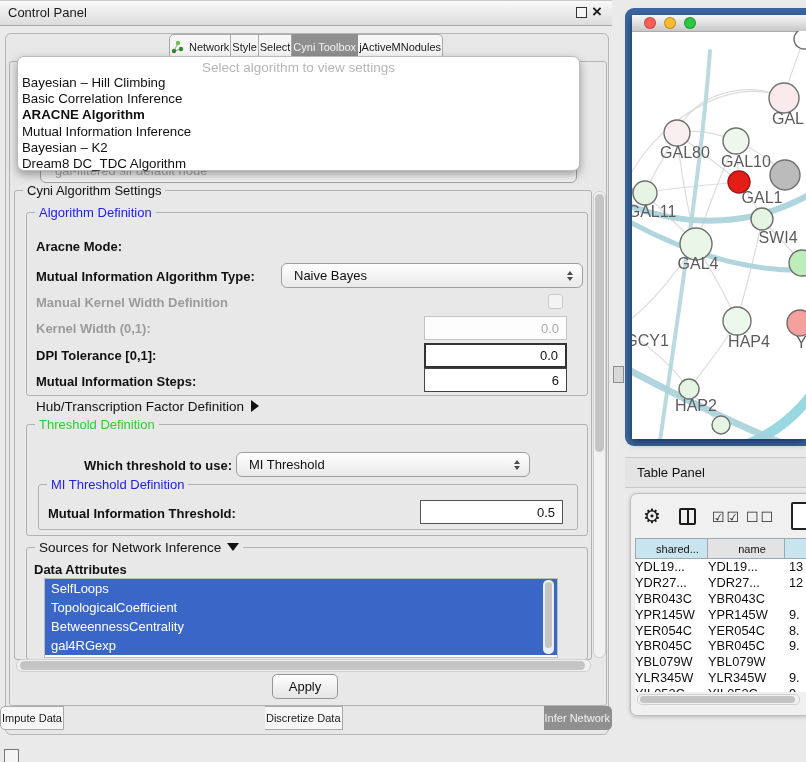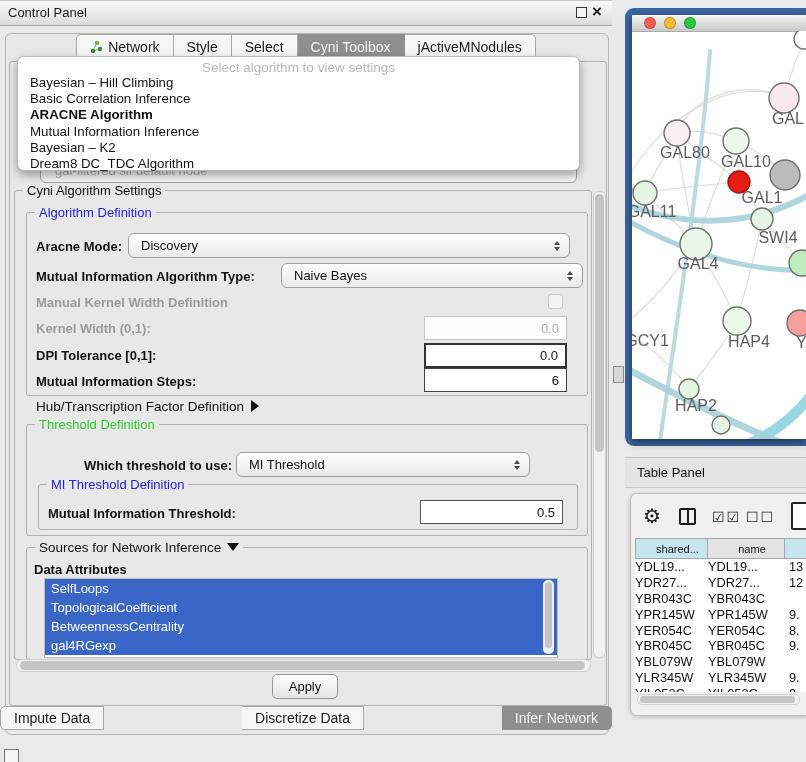--- a/index.html
+++ b/index.html
@@ -9,22 +9,22 @@
   
   .titlebar{left:0;top:7;width:612px;height:24px;
     background:linear-gradient(#F9F9F9,#DCDCDC);border-top:1px solid #C9C9C9;border-bottom:1px solid #A9A9A9;}
   .title-text{position:absolute;left:8px;top:4px;font-size:13px;color:#1A1A1A;}
   .float-icon{position:absolute;left:576px;top:6px;width:9px;height:9px;border:1.5px solid #333;background:#F5F5F5;}
   .close-icon{position:absolute;left:592px;top:0px;font-size:17px;font-weight:900;color:#1A1A1A;line-height:22px;}
   .outerpanel{left:5px;top:33px;width:602px;height:700px;border:1px solid #B5B5B5;border-radius:6px;background:#E7E7E7;}
   .innerpanel{left:9px;top:61px;width:596px;height:643px;border:1px solid #B3B3B3;border-radius:3px;background:#E8E8E8;}
   
   .tabbar{left:0;top:34px;width:612px;height:25px;display:flex;justify-content:center;align-items:stretch;}
-  .tab{display:flex;align-items:center;gap:5px;padding:0 13px;background:#F6F6F6;border:1px solid #A9A9A9;
-       border-left:none;font-size:14px;color:#1A1A1A;cursor:default;}
+  .tab{display:flex;align-items:center;gap:5px;padding:0 1px;background:#F6F6F6;border:1px solid #A9A9A9;
+       border-left:none;font-size:11px;color:#1A1A1A;cursor:default;}
   .tab:first-child{border-left:1px solid #A9A9A9;border-radius:5px 0 0 5px;}
   .tab:last-child{border-radius:0 5px 5px 0;}
   .tab.sel{background:#8F8F8F;color:#F2F2F2;border-color:#8F8F8F;}
   .tabicon{display:inline-flex;}
   
   .group{border:1px solid #B2B2B2;border-radius:3px;}
   .legend{position:absolute;top:-8px;left:8px;background:#E8E8E8;padding:0 4px;font-size:13px;white-space:nowrap;}
   .legend.blue{color:#2121E0;}
   .legend.green{color:#2FCB2F;text-align:right;}
   .lbl{position:absolute;font-weight:bold;font-size:13px;white-space:nowrap;}
@@ -45,21 +45,21 @@
   .scroll-track-v{background:#F1F1F1;border:1px solid #CFCFCF;border-radius:6px;}
   .scroll-thumb{position:absolute;background:#C4C4C4;border-radius:5px;}
   
   .apply-btn{left:272px;top:674px;width:64px;height:23px;border:1px solid #969696;border-radius:5px;
              background:linear-gradient(#FEFEFE,#E4E4E4);display:flex;align-items:center;justify-content:center;font-size:13px;}
   .btabs{left:0;top:706px;width:612px;height:24px;display:flex;justify-content:space-between;}
   
   .popup{left:17px;top:56px;width:563px;height:115px;background:#FFF;border:1px solid #BBB;border-radius:7px;
          box-shadow:0 4px 10px rgba(0,0,0,.35);z-index:20;padding-top:3px;box-sizing:border-box;}
   .dd-prompt{text-align:center;color:#B6B6B6;font-size:13.5px;height:15px;}
-  .dd-item{height:16.2px;line-height:16.2px;padding-left:12px;font-size:13.3px;white-space:nowrap;}
+  .dd-item{height:16.2px;line-height:16.2px;padding-left:4px;font-size:13.3px;white-space:nowrap;}
   .dd-item.bold{font-weight:bold;}
   .bg-combo{left:40px;top:157px;width:537px;height:26px;border:1px solid #A3A3A3;border-radius:6px;
             background:#F4F4F4;z-index:5;display:flex;align-items:center;padding-left:14px;color:#ABABAB;box-sizing:border-box;}
   
   .netframe{left:625px;top:8px;width:181px;height:438px;background:#3A66A0;border-radius:9px 0 0 9px;}
   .netinner{left:632px;top:15px;width:174px;height:424px;background:#FFF;box-shadow:0 3px 8px rgba(0,0,0,.5);}
   .nettitle{left:632px;top:15px;width:174px;height:16px;background:linear-gradient(#F6F6F6,#C9C9C9);border-bottom:1px solid #ABABAB;}
   .light{position:absolute;top:17px;width:10px;height:10px;border-radius:50%;}
   .tp-bar{left:625px;top:457px;width:181px;height:29px;background:#E4E4E4;border-top:1px solid #C8C8C8;border-bottom:1px solid #C8C8C8;display:flex;align-items:center;}
   .tp-win{left:630px;top:493px;width:176px;height:221px;background:#F0F0F0;border:1px solid #BEBEBE;border-radius:7px 0 0 7px;box-shadow:0 1px 4px rgba(0,0,0,.2);}
@@ -120,27 +120,20 @@
     </div>
 
 <div class="abs group" style="left:14px;top:190px;width:576px;height:468px;">
   <span class="legend">Cyni Algorithm Settings</span>
 </div>
 
 <div class="abs group" style="left:26px;top:212px;width:560px;height:182px;">
   <span class="legend blue">Algorithm Definition</span>
 </div>
 <span class="lbl" style="left:36px;top:239px;">Aracne Mode:</span>
-<div class="combo" style="left:128px;top:233px;width:442px;height:25px;">
-  <span>Discovery</span>
-  <span class="spin">
-        <span class="tri-up"></span>
-        <span class="tri-dn"></span>
-      </span>
-</div>
 <span class="lbl" style="left:36px;top:269px;">Mutual Information Algorithm Type:</span>
 <div class="combo" style="left:281px;top:263px;width:302px;height:25px;">
   <span>Naive Bayes</span>
   <span class="spin">
         <span class="tri-up"></span>
         <span class="tri-dn"></span>
       </span>
 </div>
 <span class="lbl dis" style="left:36px;top:295px;">Manual Kernel Width Definition</span>
 <span class="checkbox" style="left:548px;top:294px;"></span>

